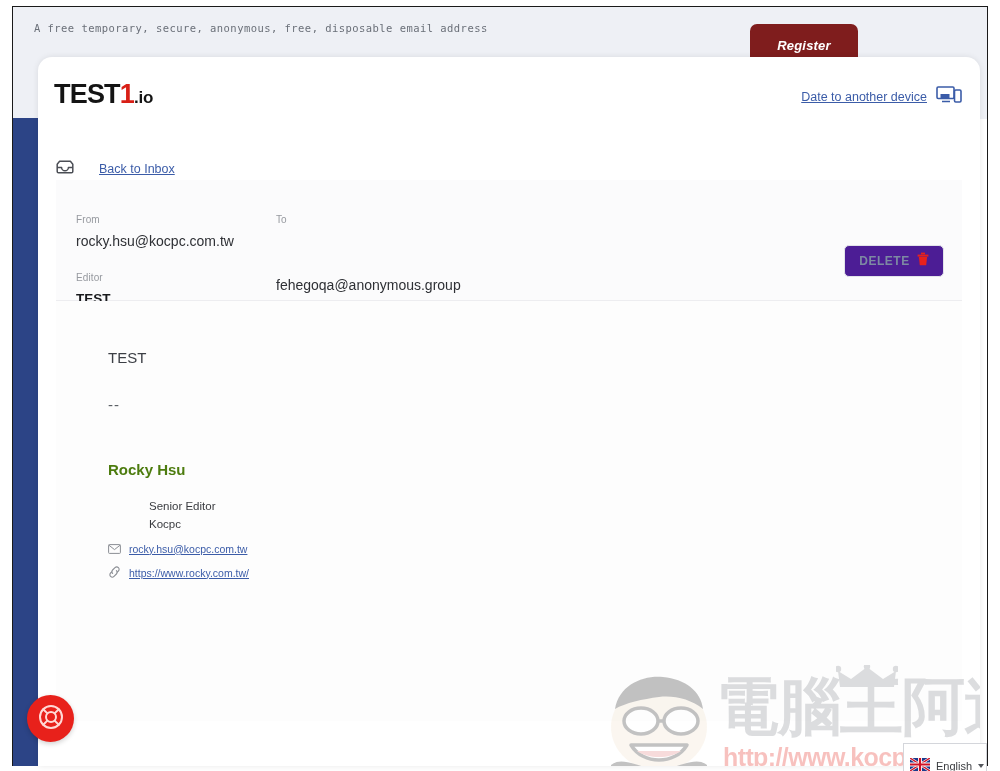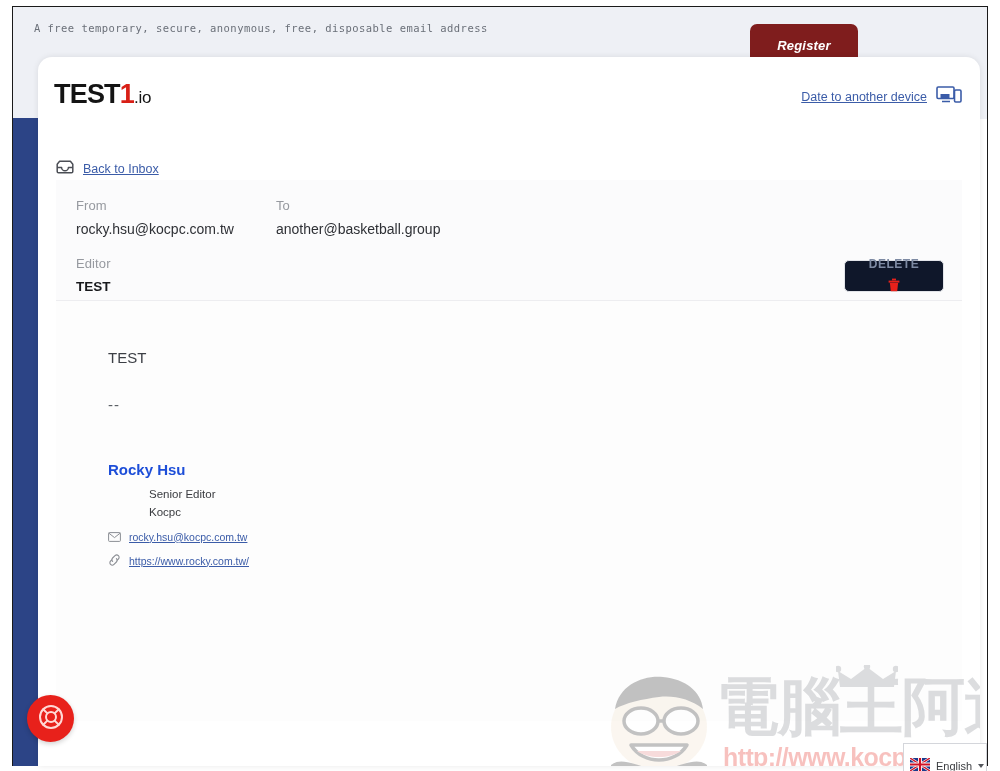--- a/index.html
+++ b/index.html
@@ -125,21 +125,21 @@
     font-size: 27px;
     font-weight: 800;
     letter-spacing: -0.8px;
     color: #141414;
     white-space: nowrap;
     user-select: none;
   }
   .brand-logo .one { color: #d81f16; }
   .brand-logo .io {
     font-size: 17px;
-    font-weight: 400;
+    font-weight: 700;
     letter-spacing: -0.3px;
   }
 
   .send-device {
     position: absolute;
     right: 18px; top: 28px;
     display: flex;
     align-items: center;
     gap: 9px;
     cursor: pointer;
@@ -160,75 +160,76 @@
     align-items: center;
     gap: 9px;
     cursor: pointer;
   }
   .inbox-icon { display: block; }
   .back-label {
     font-size: 12.5px;
     color: #3b5ca8;
     text-decoration: underline;
     white-space: nowrap;
+    margin-left: 16px;
   }
 
   
   .meta-panel {
     position: absolute;
     left: 18px; top: 123px;
     width: 906px; height: 120px;
     background: #fbfbfc;
     border-bottom: 1px solid #ededf0;
   }
   .meta-row {
     position: absolute;
     left: 20px; top: 18px;
     display: flex;
   }
   .meta-field { display: flex; flex-direction: column; }
   .meta-field.from    { width: 200px; }
-  .meta-field.to      { width: 212px; }
+  .meta-field.to      { width: 212px; gap: 44px; }
   .meta-field.date    { width: 220px; }
   .meta-label {
-    font-size: 13px;
+    font-size: 10px;
     color: #96999f;
     margin-bottom: 8px;
     letter-spacing: 0.1px;
+    margin-top: 16px;
   }
   .meta-value {
     font-size: 14px;
     color: #2e3035;
     white-space: nowrap;
   }
   .subject-block {
     position: absolute;
     left: 20px; top: 76px;
     display: flex;
     flex-direction: column;
   }
   .subject-value {
     font-size: 13.5px;
     font-weight: 700;
     color: #18191c;
   }
 
   .delete-btn {
     position: absolute;
-    right: 18px; top: 80px;
+    right: 18px; top: 65px;
     width: 98px; height: 30px;
     border: 1px solid #e2e4e9;
     border-radius: 5px;
-    background: #0f172a;
+    background: #4c1d95;
     display: flex;
     align-items: center;
     justify-content: center;
     gap: 7px;
     cursor: pointer;
-    flex-direction: column;
   }
   .delete-label {
     font-size: 12px;
     font-weight: 600;
     color: #7d8aa3;
     letter-spacing: 0.5px;
   }
 
   
   .msg-body {
@@ -249,22 +250,22 @@
 
   
   .sig {
     position: absolute;
     left: 52px; top: 160px;
     width: 320px;
   }
   .sig-name {
     font-size: 15px;
     font-weight: 700;
-    color: #1d4ed8;
-    margin-bottom: 8px;
+    color: #4d7c0f;
+    margin-bottom: 20px;
   }
   .sig-title, .sig-org {
     font-size: 11.5px;
     color: #3a3c40;
     line-height: 1.55;
     margin-left: 41px;
   }
   .sig-link-row {
     display: flex;
     align-items: center;
@@ -409,21 +410,21 @@
 
       <div class="meta-row">
 
         <div class="meta-field from">
           <span class="meta-label">From</span>
           <span class="meta-value">rocky.hsu@kocpc.com.tw</span>
         </div>
 
         <div class="meta-field to">
           <span class="meta-label">To</span>
-          <span class="meta-value">another@basketball.group</span>
+          <span class="meta-value">fehegoqa@anonymous.group</span>
         </div>
 
       </div>
 
       <div class="subject-block">
         <span class="meta-label">Editor</span>
         <span class="subject-value">TEST</span>
       </div>
 
       <div class="delete-btn">

